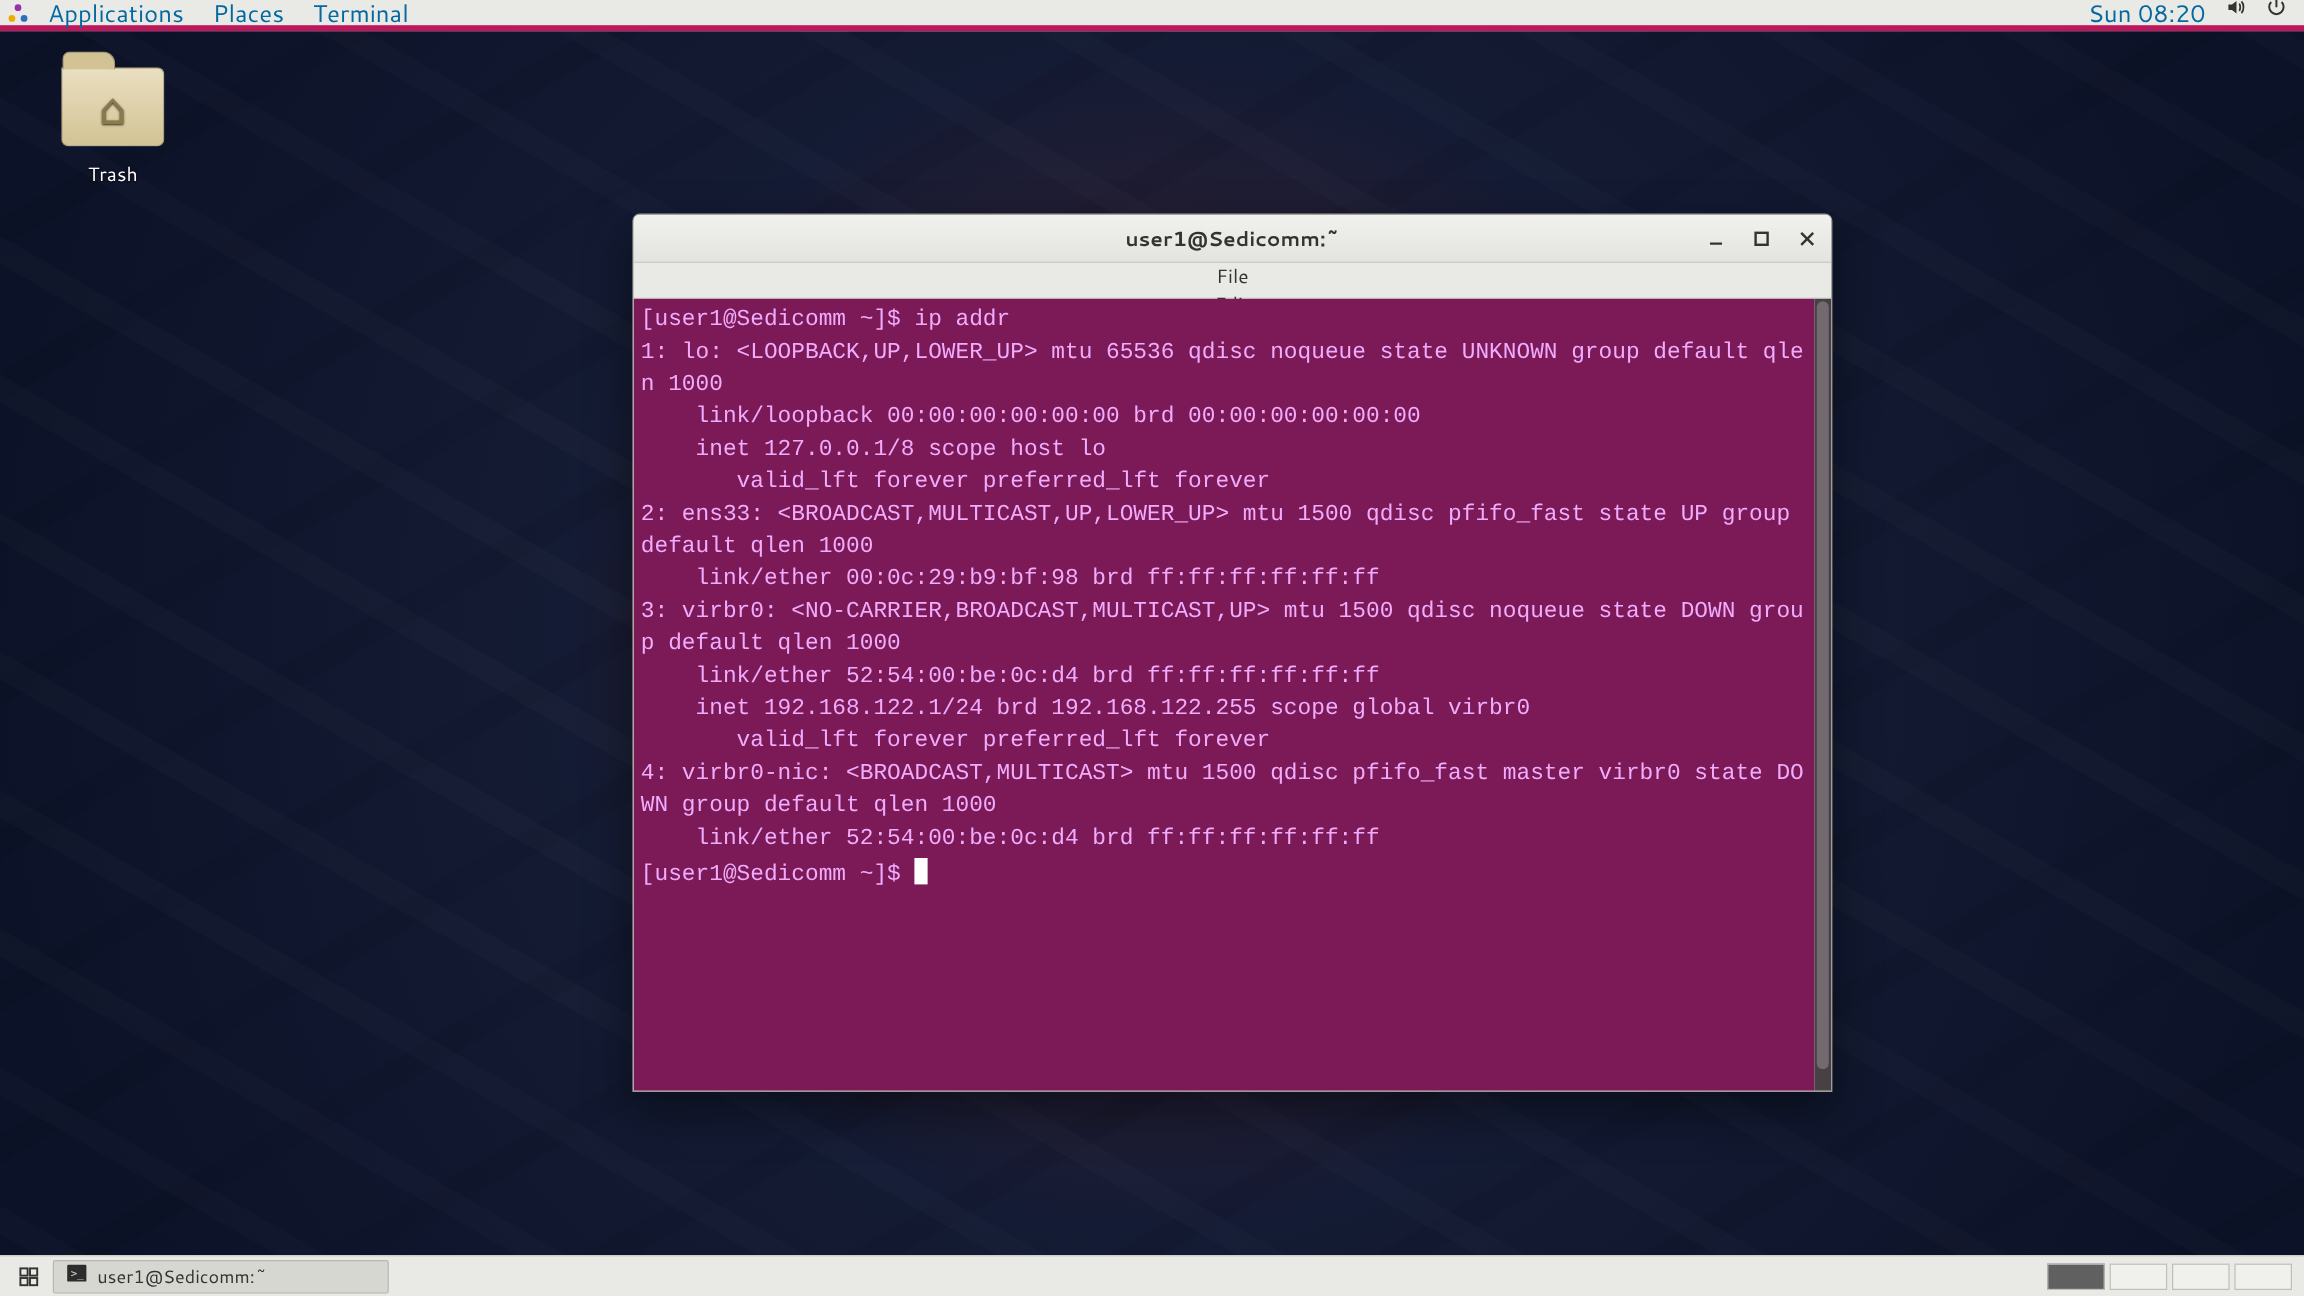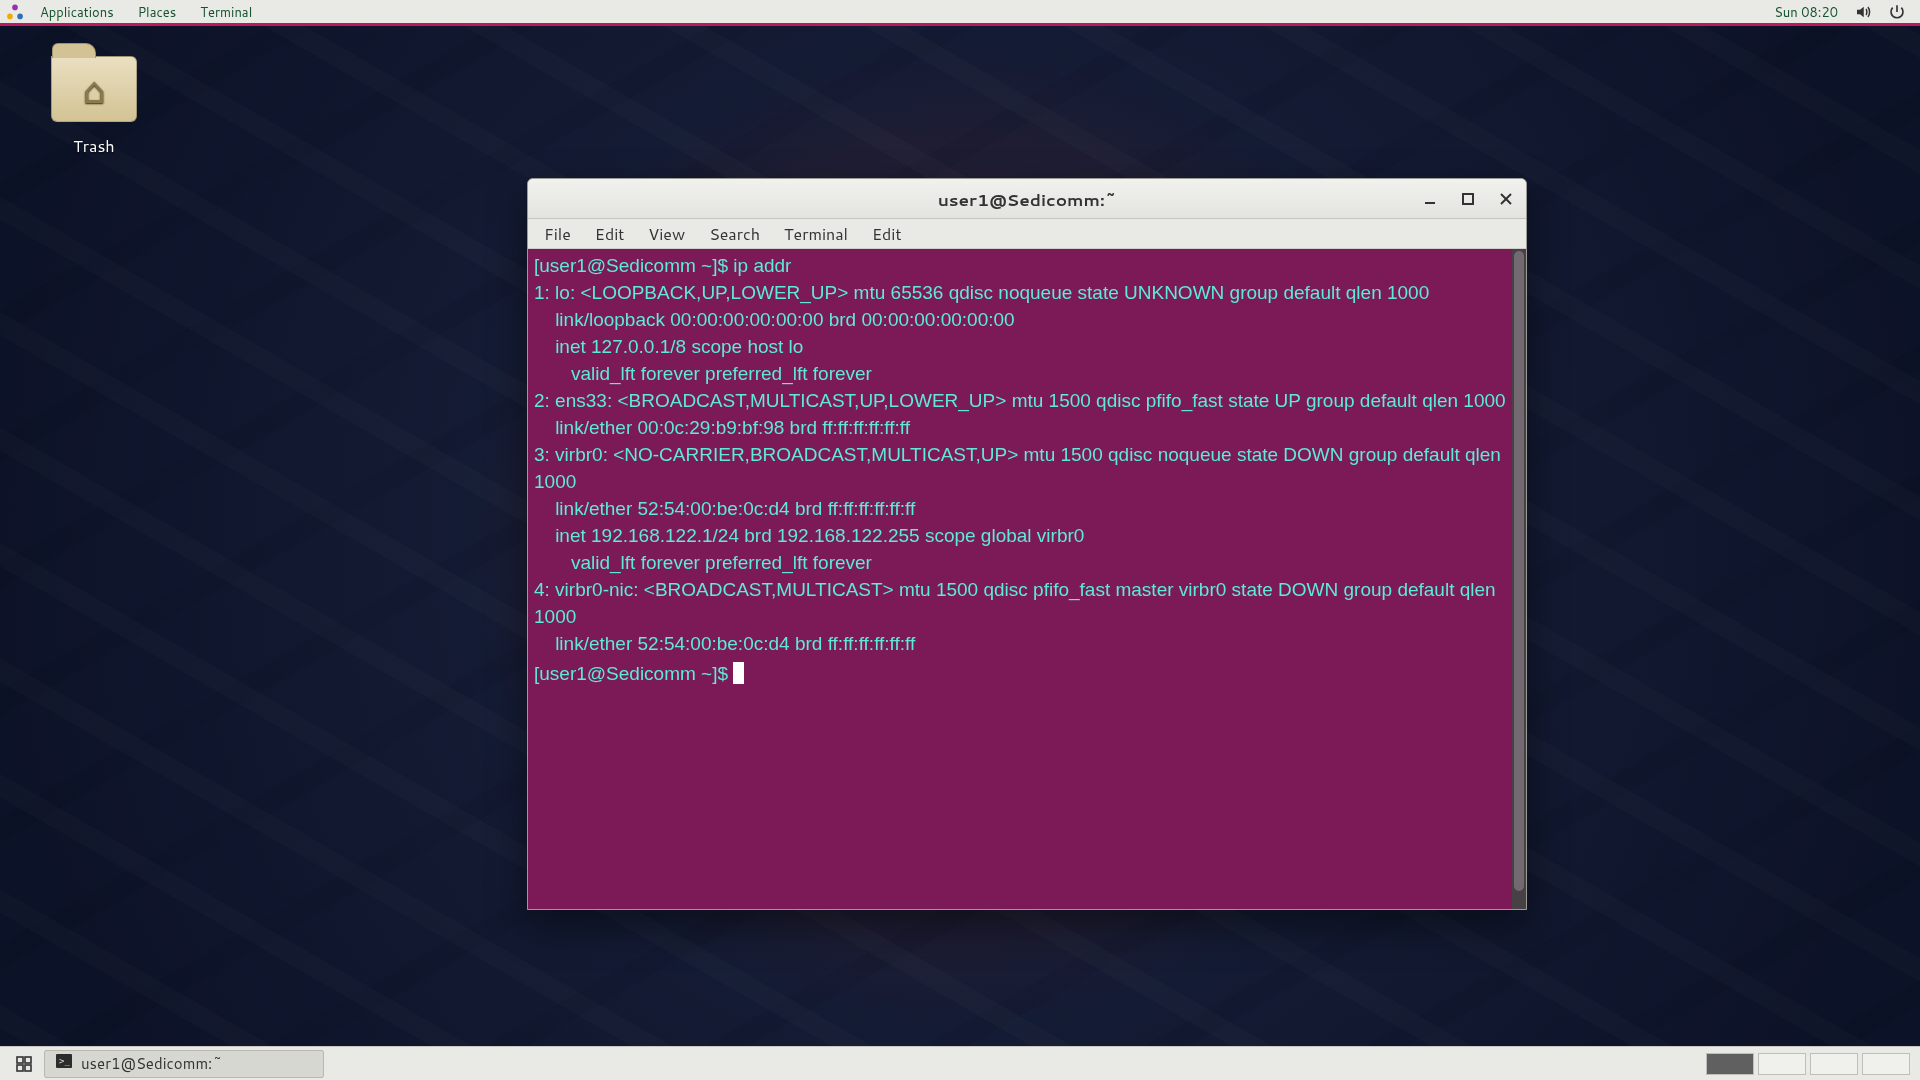--- a/index.html
+++ b/index.html
@@ -3,23 +3,23 @@
 <meta charset="utf-8">
 <style>
 * { margin: 0; padding: 0; box-sizing: border-box; }
 html, body { width: 1920px; height: 1080px; overflow: hidden; font-family: "Cantarell", "DejaVu Sans", sans-serif; }
 
 
 .top-bar {
   position: absolute; top: 0; left: 0; right: 0; height: 26px;
   background: #e9e9e5;
   display: flex; align-items: center;
-  font-size: 13px; color: #14532d;
+  font-size: 20px; color: #0369a1;
   padding: 0 6px;
-  border-bottom: 3px solid #be185d;
+  border-bottom: 5px solid #be185d;
 }
 .top-bar .app-icon {
   width: 16px; height: 16px; margin-right: 6px; display: inline-block;
 }
 .top-bar .menu-label { padding: 0 12px; cursor: default; }
 .top-bar .spacer { flex: 1; }
 .top-bar .sys-area { display: flex; align-items: flex-start; gap: 16px; margin-right: 8px; }
 .top-bar svg { width: 18px; height: 18px; display: block; }
 
 
@@ -117,31 +117,32 @@
 .win-btn {
   width: 32px; height: 28px; display: flex; align-items: center; justify-content: center;
   color: #333; border-radius: 3px; cursor: pointer;
 }
 .win-btn svg { width: 14px; height: 14px; }
 
 .menubar {
   height: 30px; background: #e9e9e5; display: flex; align-items: center;
   font-size: 16px; color: #333; border-bottom: 1px solid #d0d0cb;
   padding: 0 4px;
+  flex-direction: column;
 }
 .menubar .m { padding: 0 12px; cursor: default; }
 
 .terminal-body {
   flex: 1; display: flex;
 }
 .terminal-text {
   flex: 1;
   background: #7b1a57;
-  color: #5eead4;
-  font-family: Liberation Sans, sans-serif;
+  color: #f0abfc;
+  font-family: Liberation Mono, monospace;
   font-size: 19px; line-height: 1.42;
   padding: 4px 6px;
   white-space: pre-wrap; word-break: break-all;
 }
 .terminal-scroll {
   width: 14px; background: #474045;
 }
 .terminal-scroll .thumb {
   width: 10px; margin: 2px auto 0; height: 640px;
   background: #736a71; border-radius: 5px;

